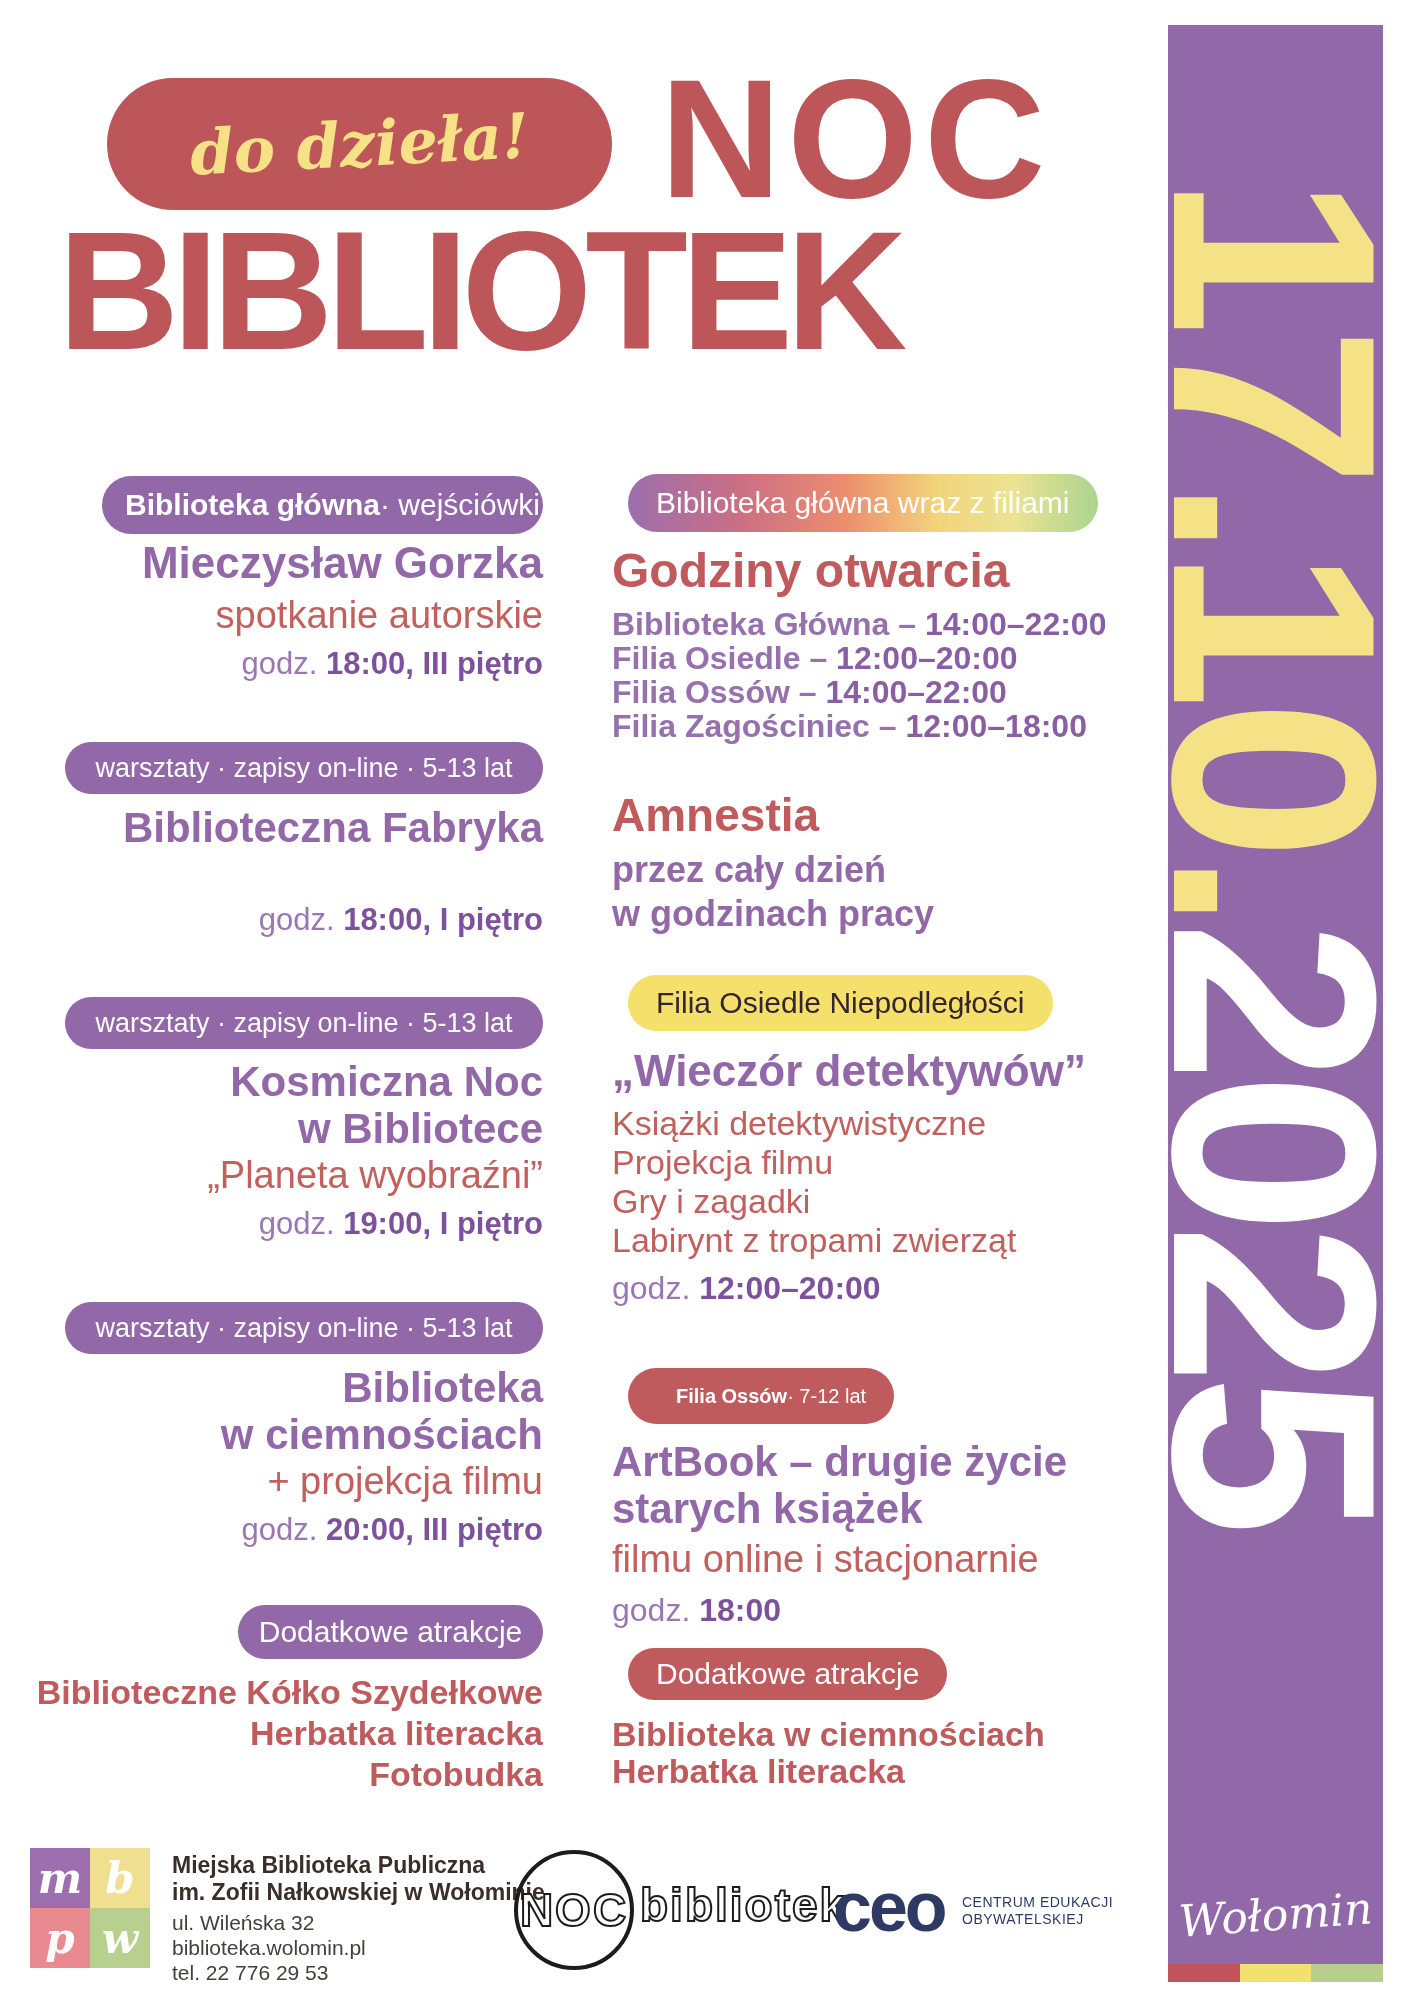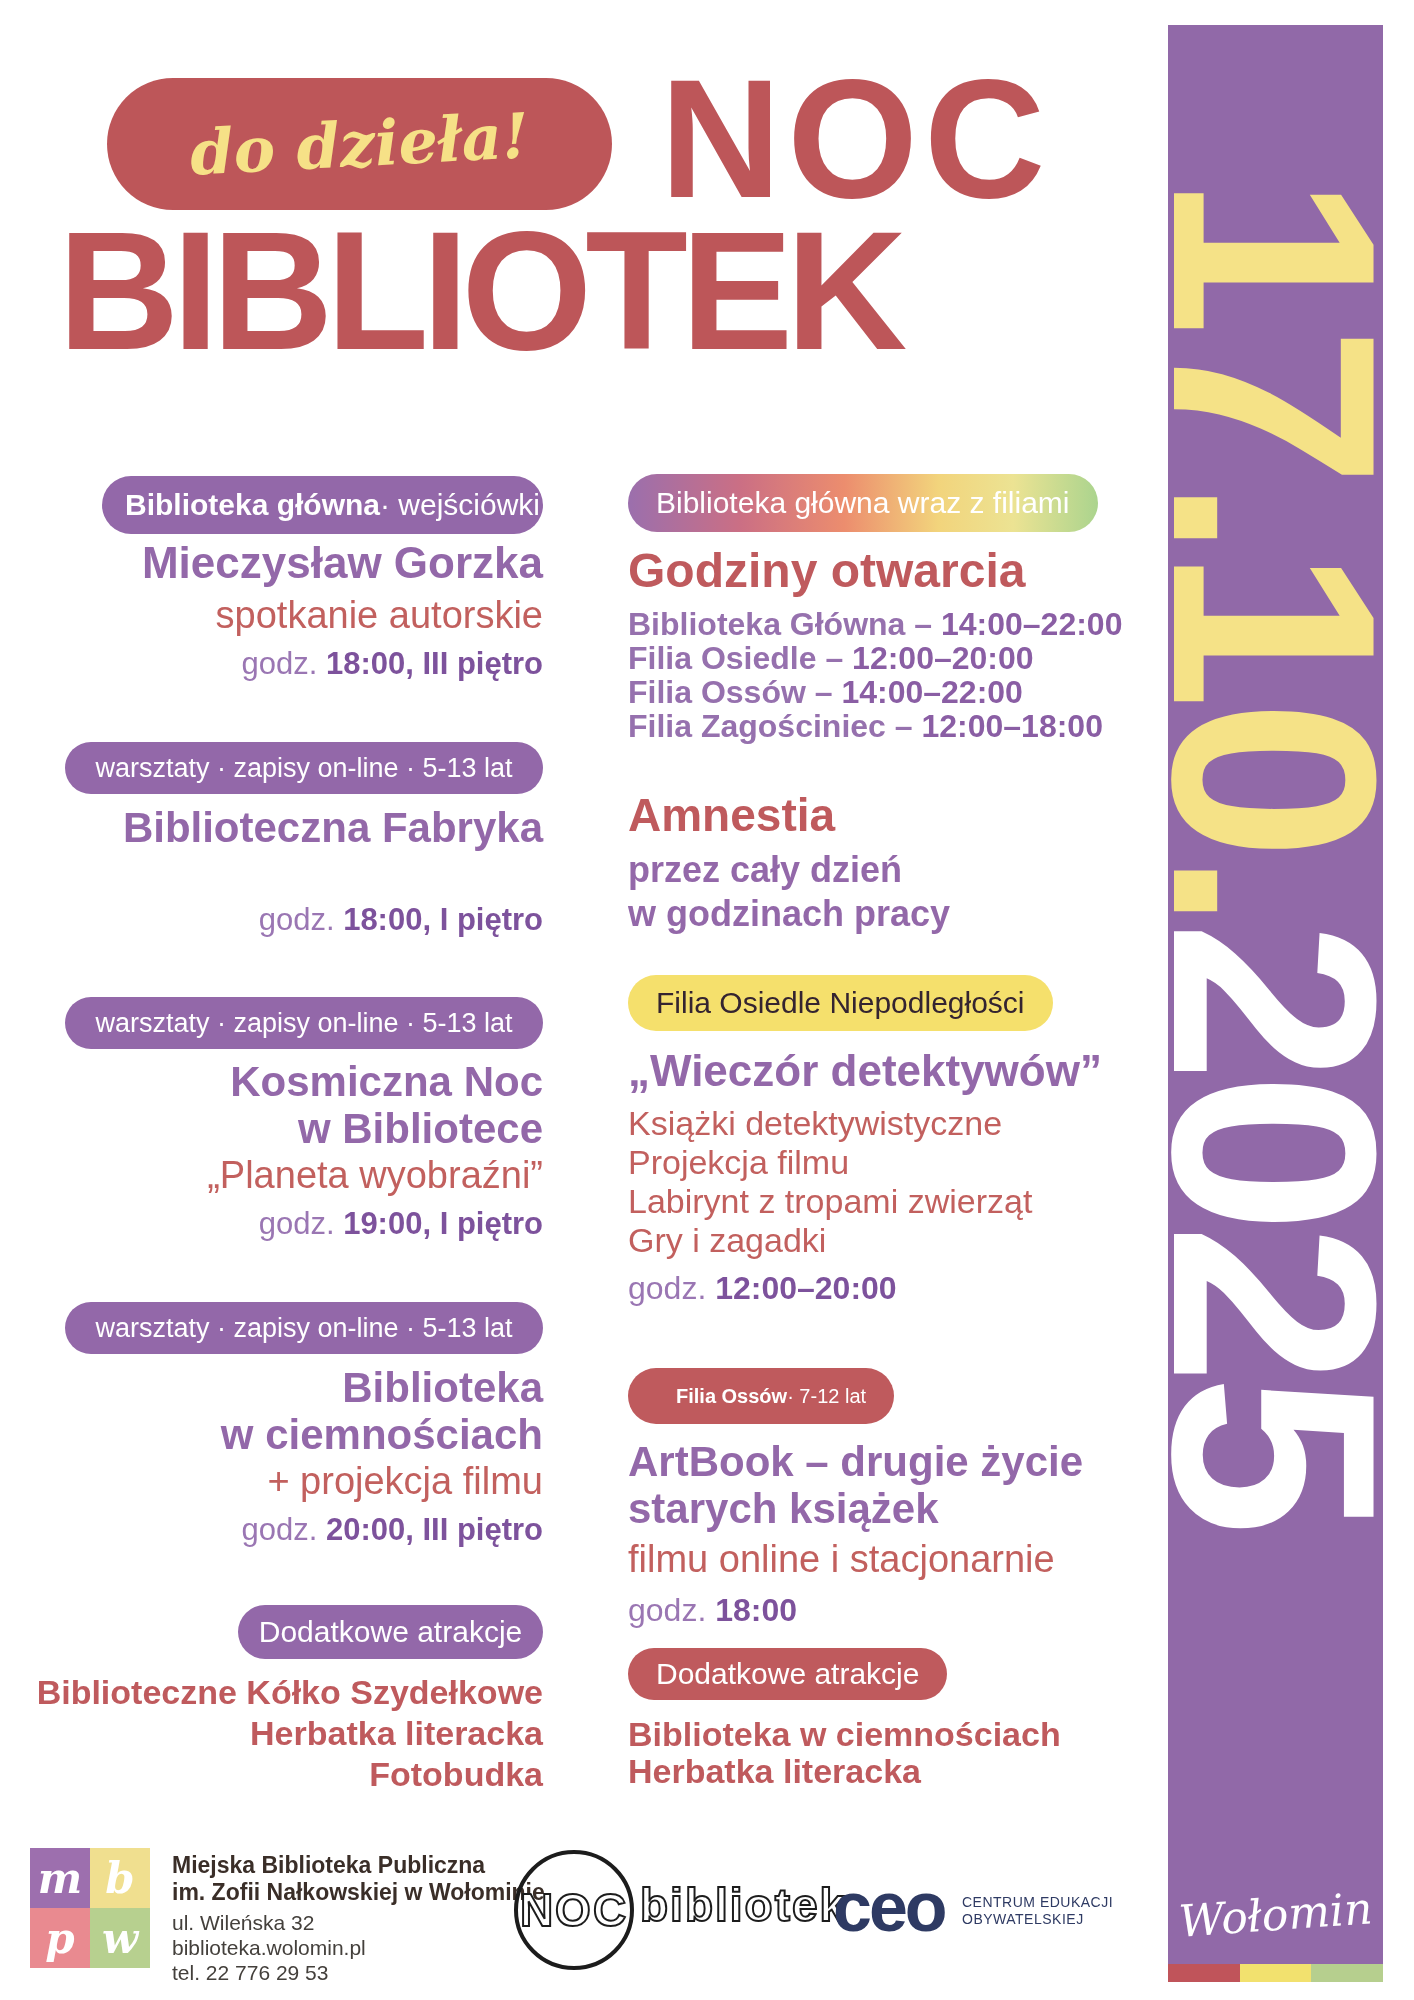--- a/index.html
+++ b/index.html
@@ -23,21 +23,21 @@
   .badge .r{font-weight:400;}
   .badge-purple{background:#9368a9;}
   .badge-red{background:#bf5a5d;}
   .badge-yellow{background:#f5e06c;color:#342430;}
   .badge-gradient{background:linear-gradient(90deg,#9b6fad 0%,#cb6f84 24%,#ec8d6e 46%,
                   #f2d47c 66%,#ece393 82%,#abd48e 100%);}
   .rbadge{left:628px;padding:0 28px;display:inline-flex;}
 
   
   .l-text{position:absolute;right:871px;text-align:right;white-space:nowrap;}
-  .r-text{position:absolute;left:628px;text-align:left;white-space:nowrap;}
+  .r-text{position:absolute;left:612px;text-align:left;white-space:nowrap;}
   .h-purple{font-weight:800;color:#9368a9;}
   .red-light{font-weight:400;color:#c2605e;}
   .red-bold{font-weight:800;color:#bf5a5d;}
   .time .lbl{font-weight:400;color:#9a76b3;}
   .time .val{font-weight:800;color:#7d529c;}
   .hours-row .hname{font-weight:700;color:#9671ae;}
   .hours-row .htime{font-weight:700;color:#8a5ea4;}
   .amn-lines{font-weight:800;color:#9368a9;}
 
   
@@ -149,22 +149,22 @@
   <div class="r-text amn-lines" style="top:848px;font-size:36px;line-height:44px;">
     <div>przez cały dzień</div>
     <div>w godzinach pracy</div>
   </div>
 
   <div class="badge badge-yellow rbadge b" style="top:975px;height:56px;font-size:30px;border-radius:28px;">Filia Osiedle Niepodległości</div>
   <div class="r-text h-purple" style="top:1046px;font-size:44px;">„Wieczór detektywów”</div>
   <div class="r-text red-light" style="top:1104px;font-size:34px;line-height:39px;">
     <div>Książki detektywistyczne</div>
     <div>Projekcja filmu</div>
+    <div>Gry i zagadki</div>
     <div>Labirynt z tropami zwierząt</div>
-    <div>Gry i zagadki</div>
   </div>
   <div class="r-text time" style="top:1270px;font-size:32px;">
     <span class="lbl">godz. </span><span class="val">12:00–20:00</span>
   </div>
 
   <div class="badge badge-red rbadge" style="top:1368px;height:56px;font-size:20px;">
     <span class="b">Filia Ossów</span>
       <span class="r"> · 7-12 lat</span>
   </div>
   <div class="r-text h-purple" style="top:1438px;font-size:42px;line-height:47px;">

